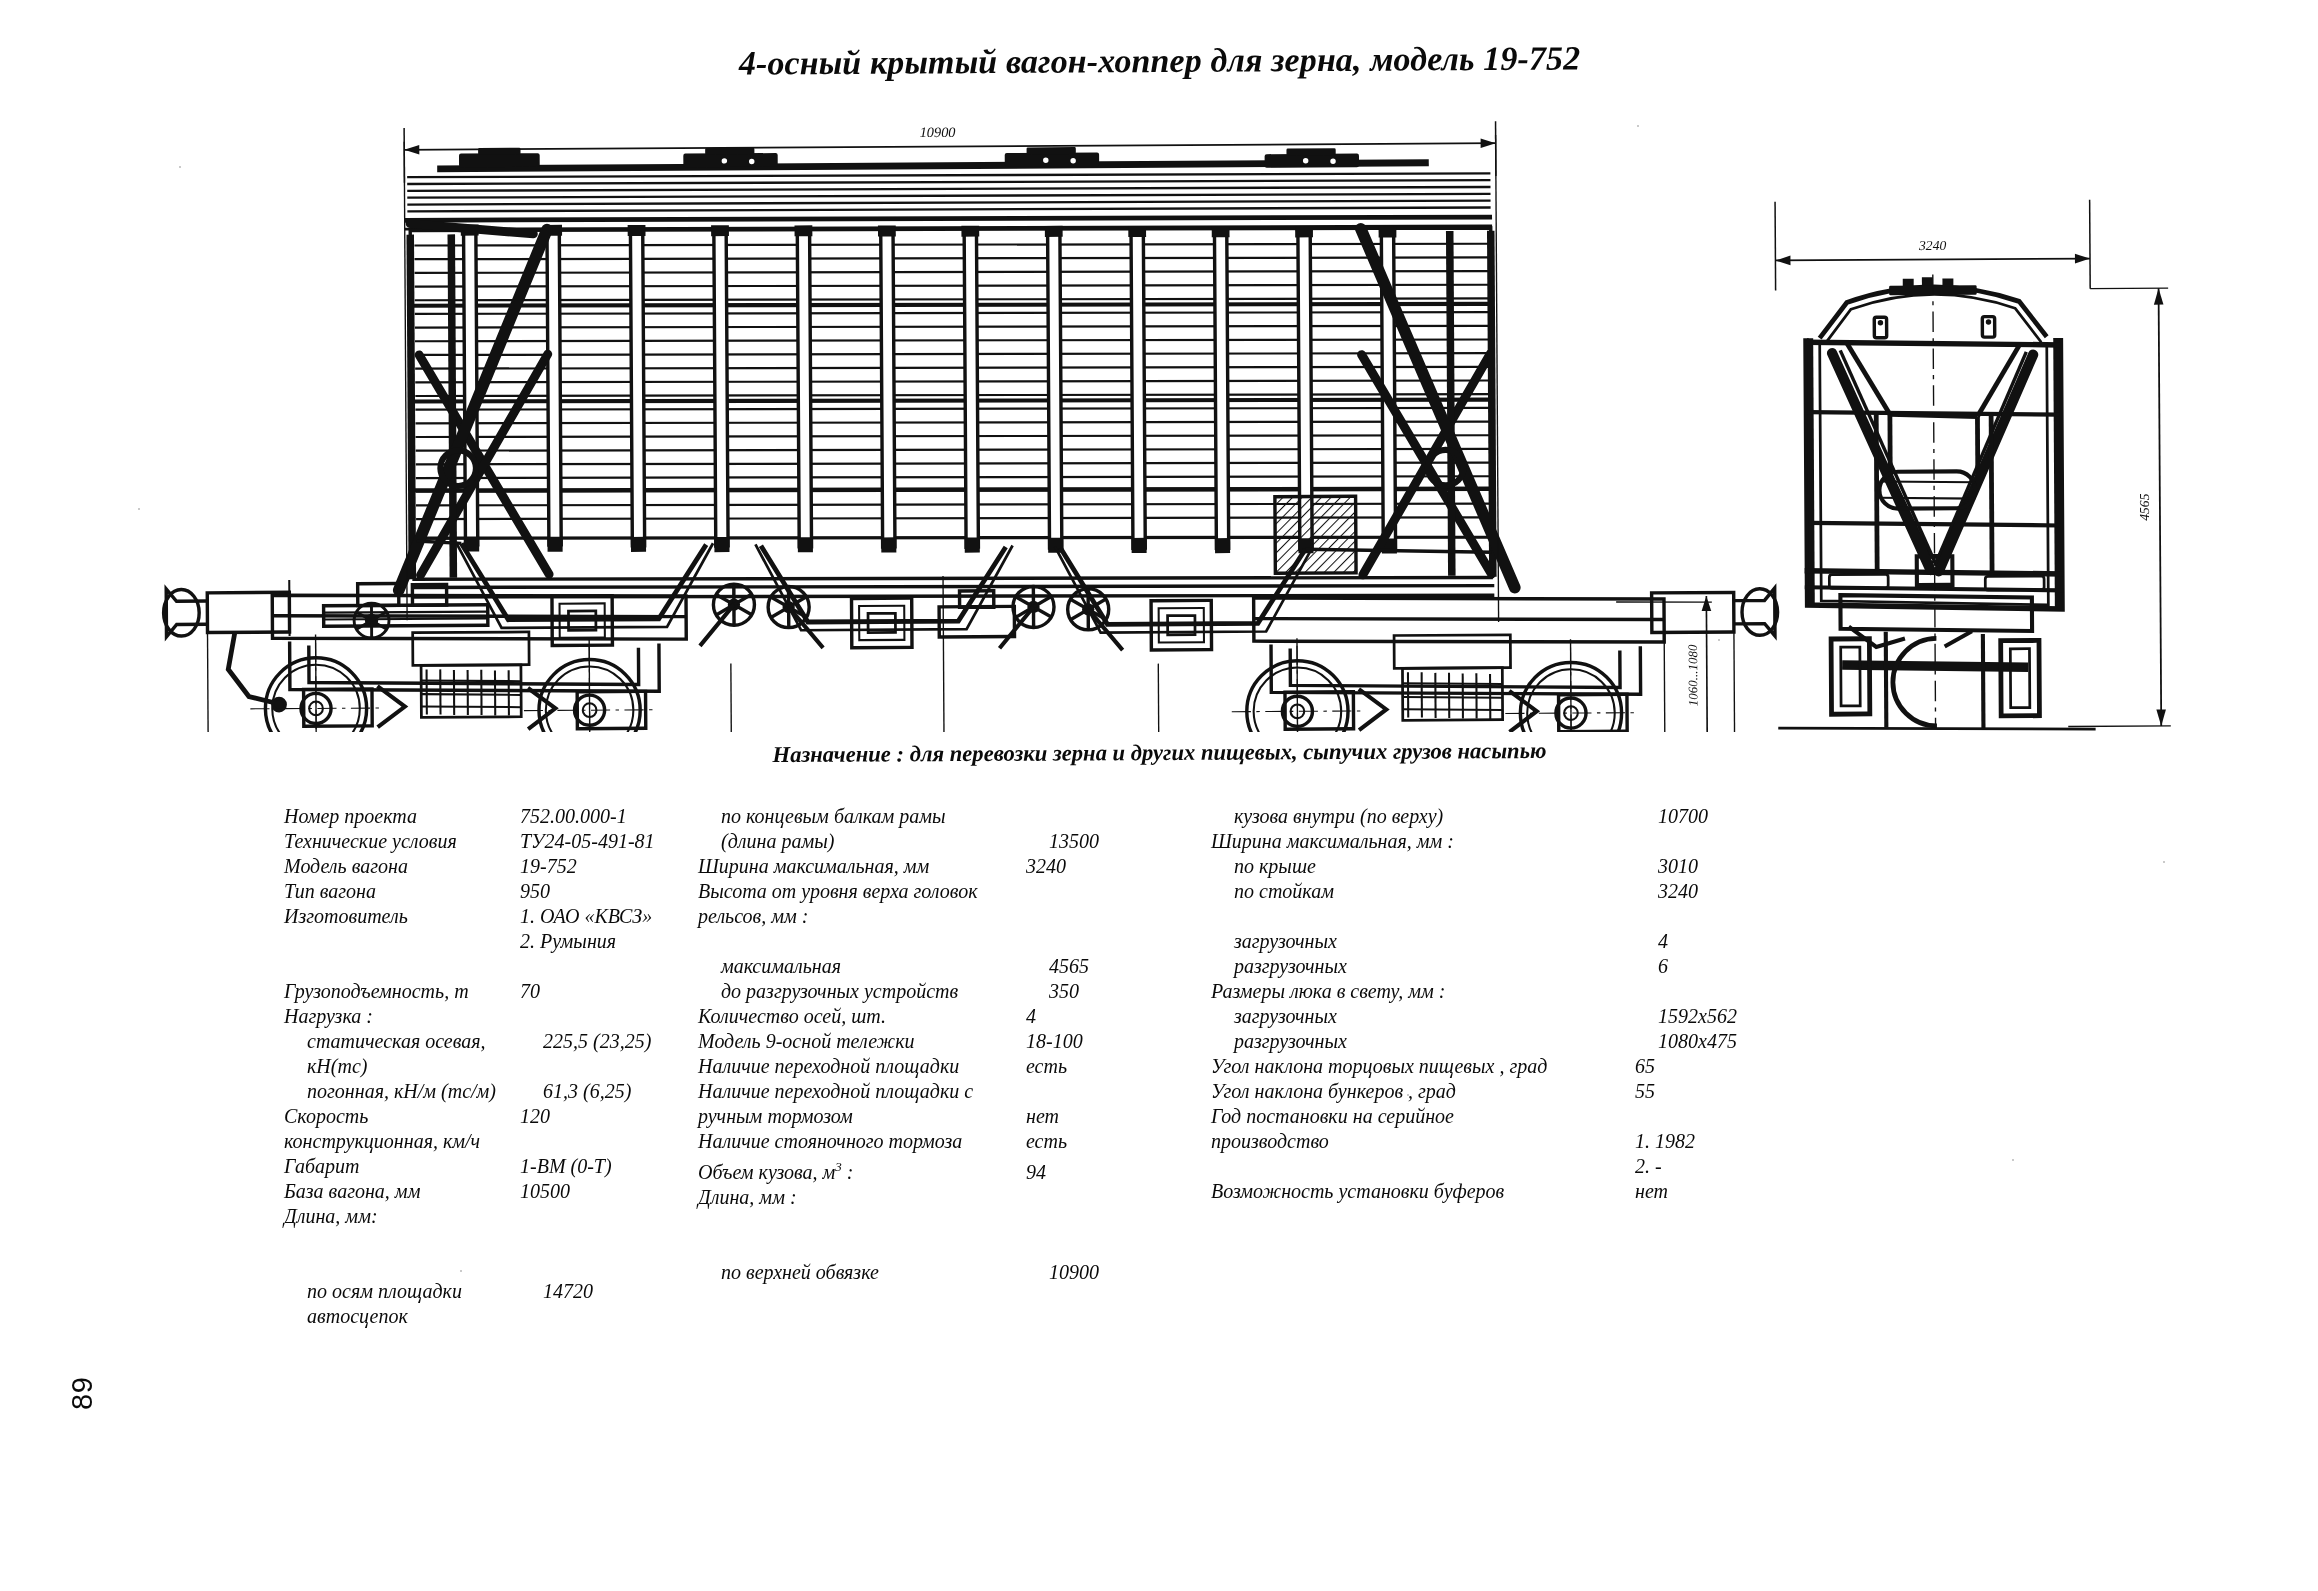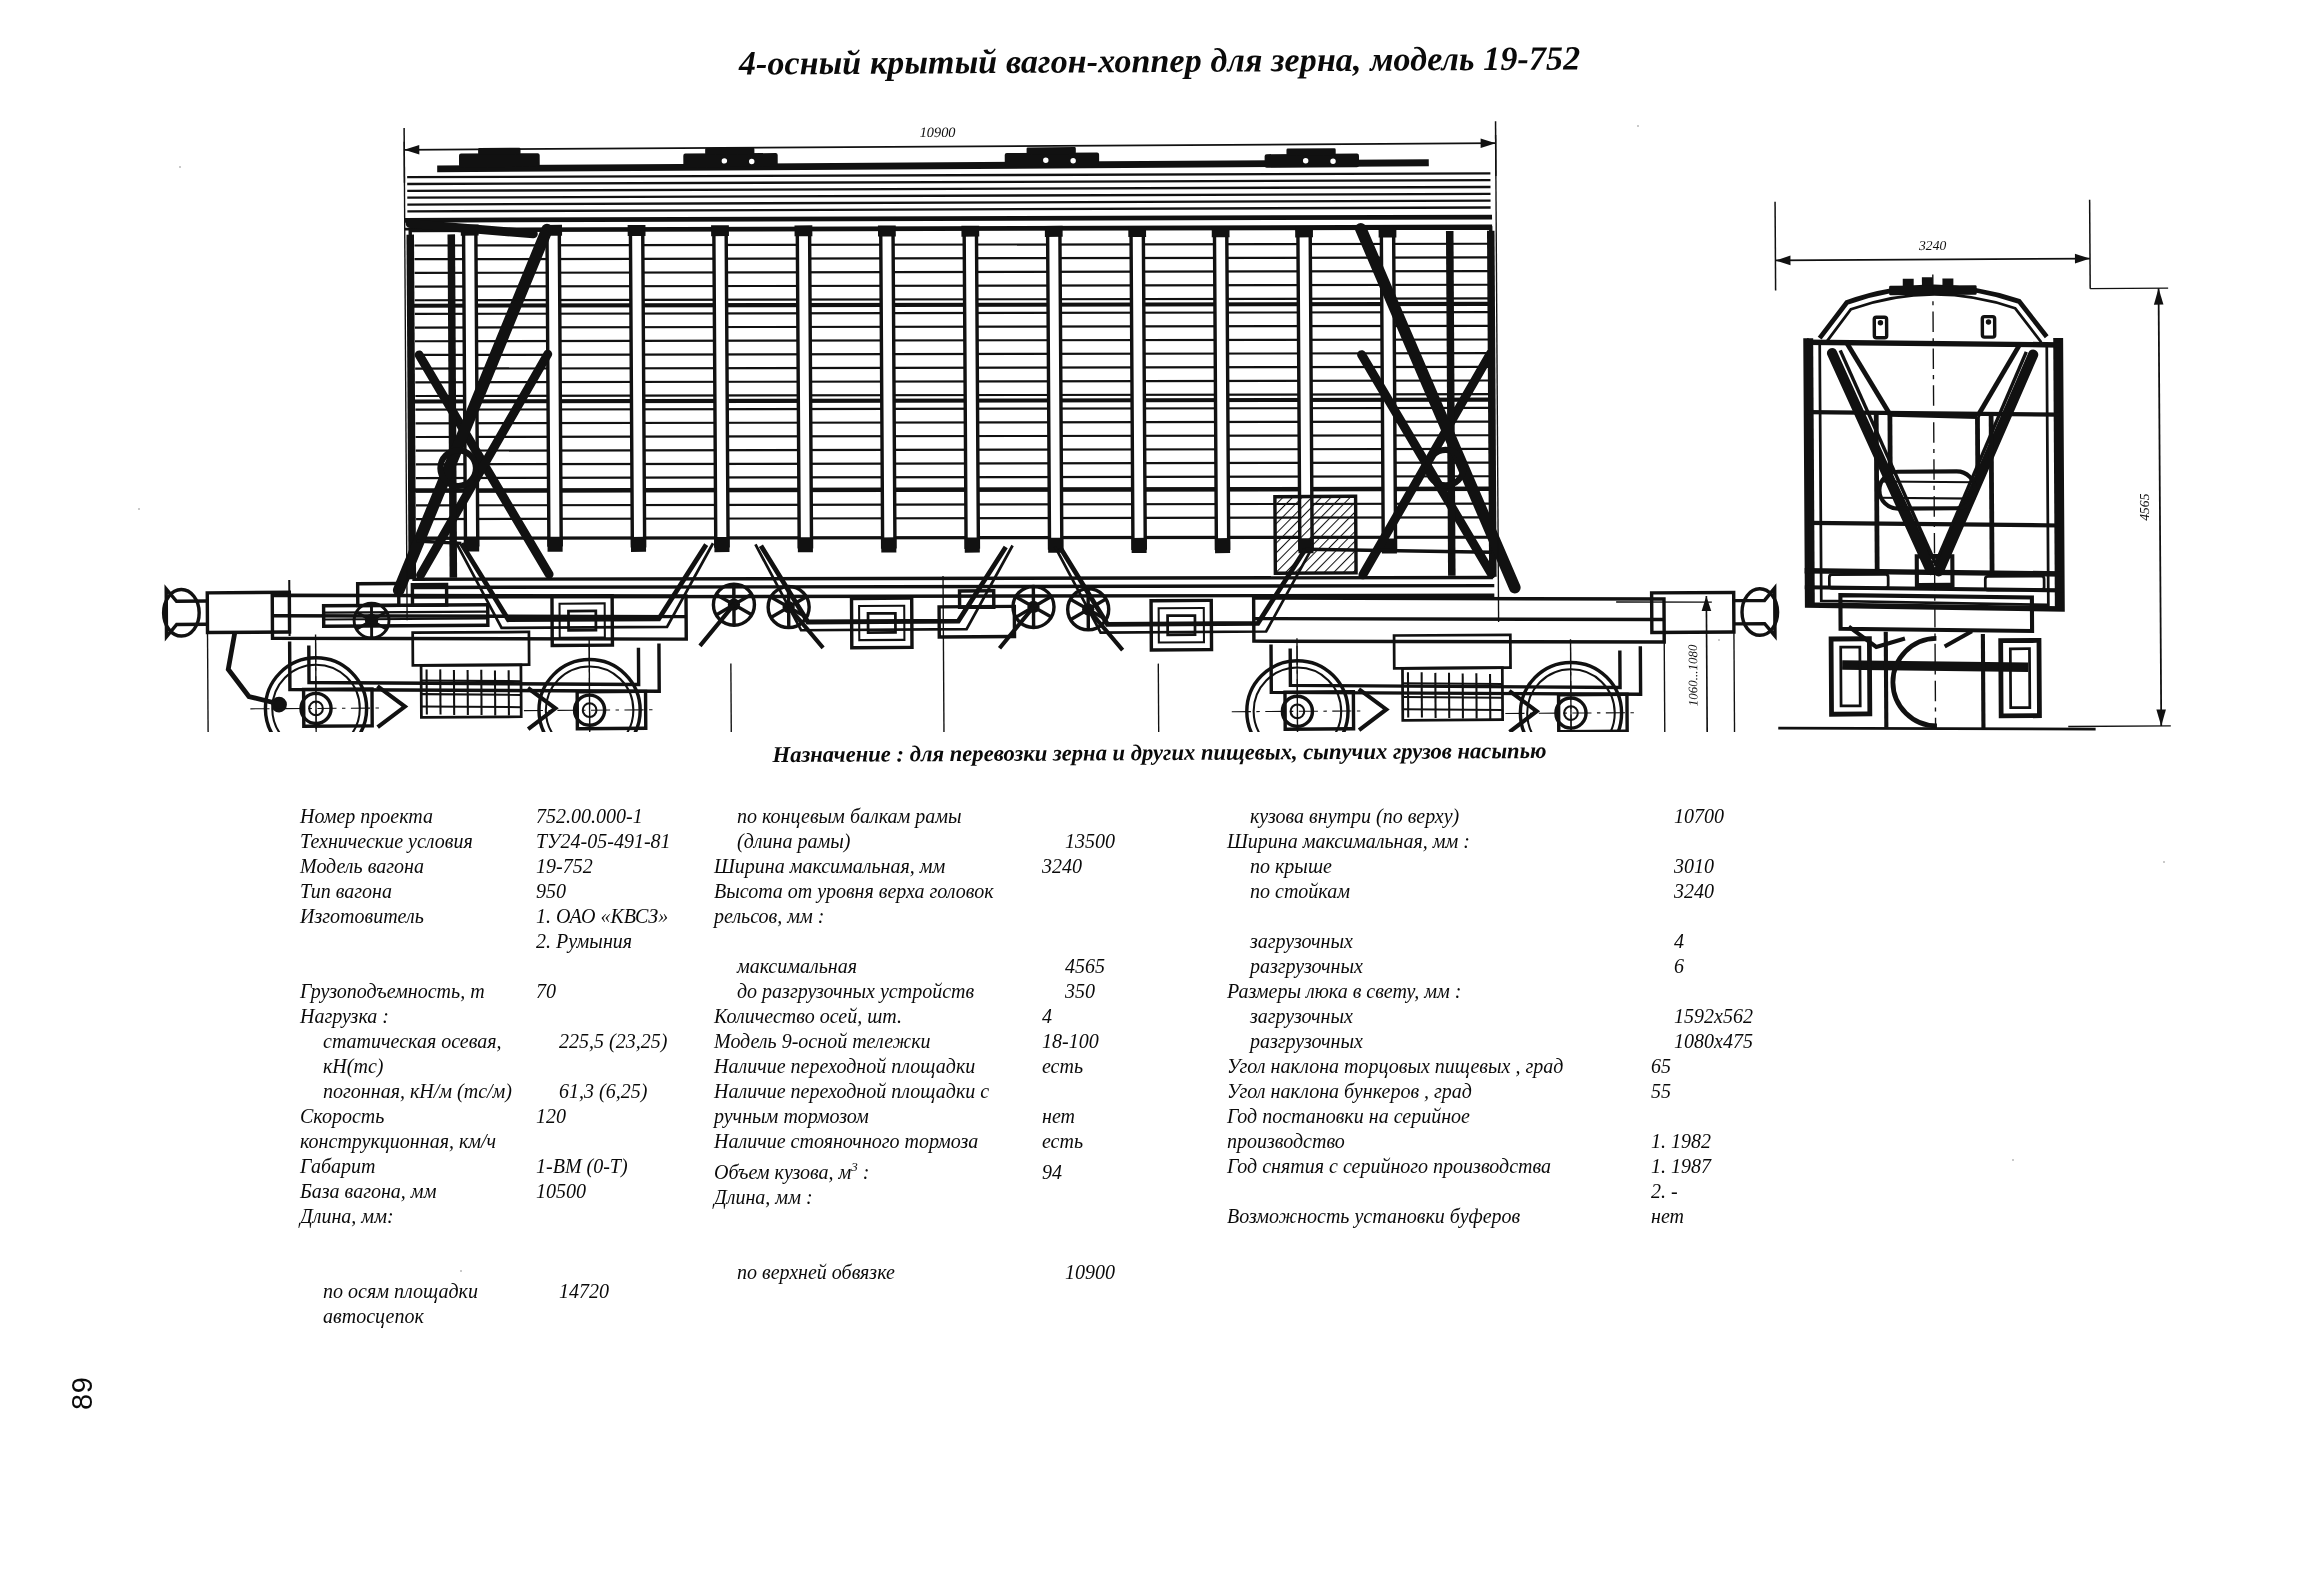--- a/index.html
+++ b/index.html
@@ -63,21 +63,20 @@
   }
   .spec-col { position: relative; }
   .spec-col.c1 { width: 414px; }
   .spec-col.c2 { width: 513px; }
   .spec-col.c3 { width: 623px; }
 
   .spec-row {
     display: flex;
     align-items: baseline;
     min-height: 25px;
-    margin-left: 16px;
   }
   .spec-label {
     white-space: pre-wrap;
   }
   .spec-value {
     white-space: pre-wrap;
   }
   
   .c1 .spec-label { width: 236px; flex: 0 0 236px; }
   .c1 .spec-value { flex: 1; }
@@ -844,24 +843,20 @@
       </div>
       <div class="spec-row">
         <span class="spec-label">Год постановки на серийное</span>
         <span class="spec-value"></span>
       </div>
       <div class="spec-row">
         <span class="spec-label">производство</span>
         <span class="spec-value">1. 1982</span>
       </div>
       <div class="spec-row">
-        <span class="spec-label">Год снятия с серийного производства</span>
-        <span class="spec-value">1. 1987</span>
-      </div>
-      <div class="spec-row">
         <span class="spec-label"></span>
         <span class="spec-value">2. -</span>
       </div>
       <div class="spec-row">
         <span class="spec-label">Возможность установки буферов</span>
         <span class="spec-value">нет</span>
       </div>
     </div>
 </div>
 

